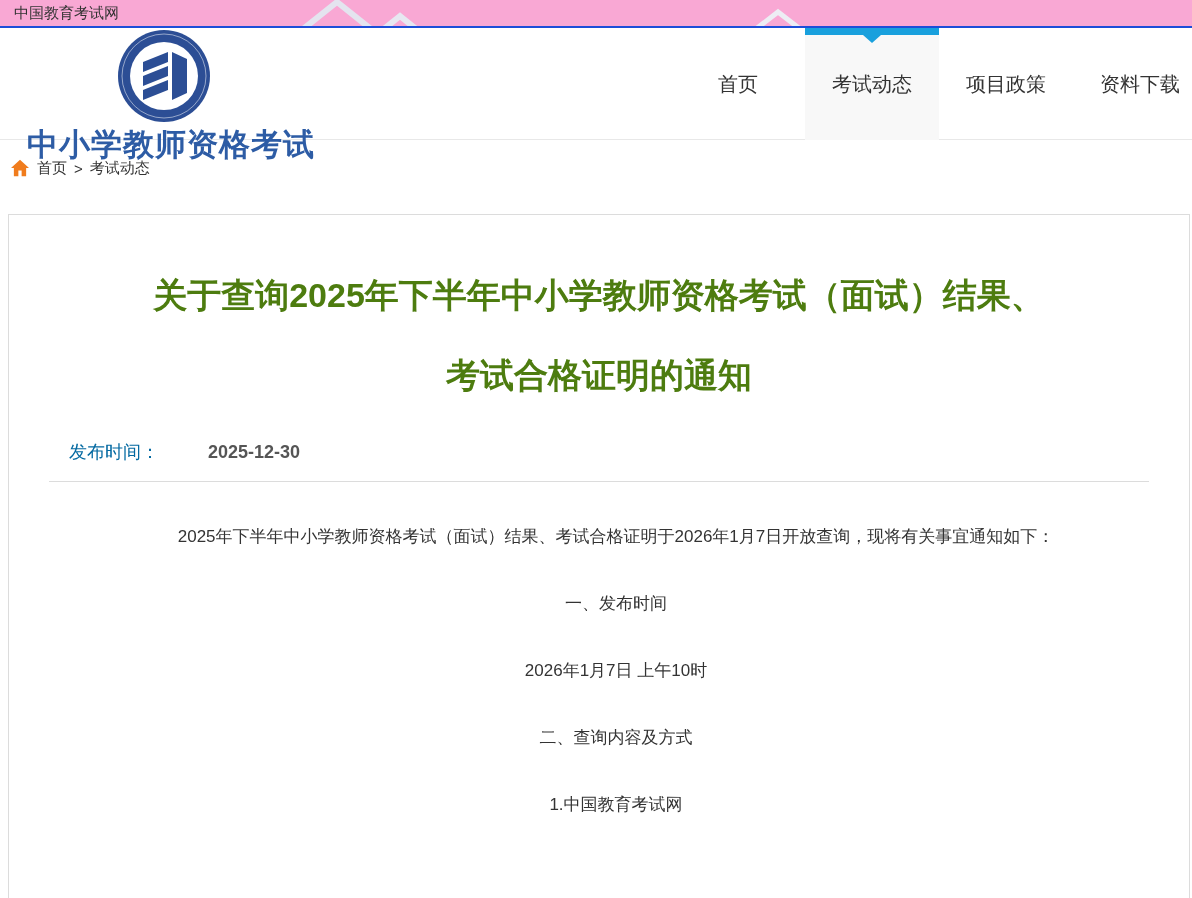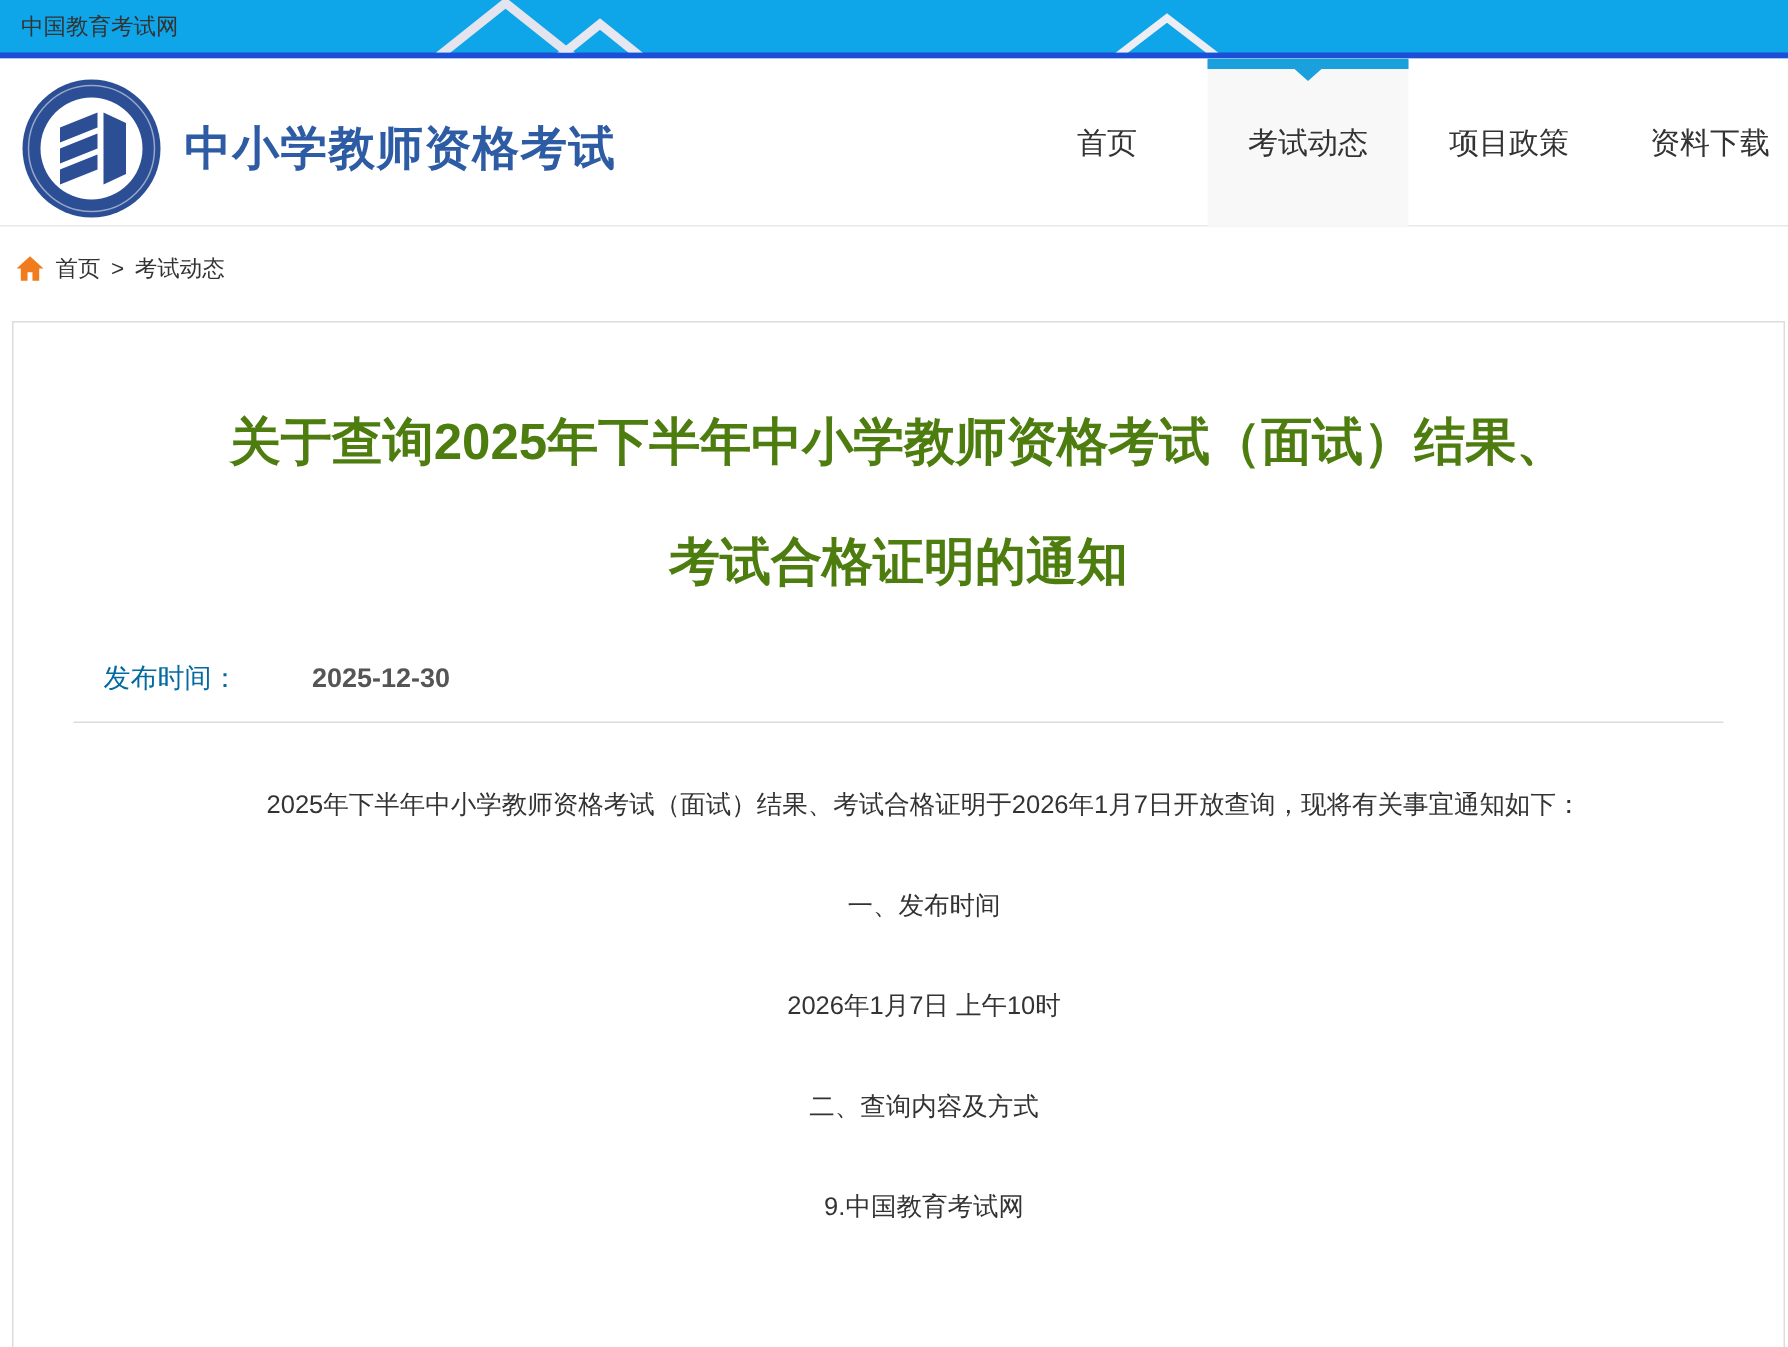--- a/index.html
+++ b/index.html
@@ -11,37 +11,37 @@
   *{box-sizing:border-box;}
   html,body{margin:0;padding:0;}
   body{
     width:1192px;height:898px;overflow:hidden;position:relative;
     background:#fff;color:#333;
     font-family:"Liberation Sans","DejaVu Sans",sans-serif;
   }
 
   
   .topbar{
-    height:39px;background:#0ea5e9;border-bottom:4px solid #1d4ed8;
+    height:28px;background:#f9a8d4;border-bottom:2px solid #1d4ed8;
     position:relative;overflow:hidden;
   }
   .topbar .mountains{position:absolute;left:0;top:0;}
   .site-name{
     position:absolute;left:14px;top:50%;transform:translateY(-50%);
     font-size:15px;color:#333;
   }
 
   
   .header{
     height:112px;background:#fff;border-bottom:1px solid #e8e8e8;
     position:relative;
   }
   .brand{
     position:absolute;left:13px;top:0;height:120px;
-    display:flex;align-items:center;cursor:pointer;
+    display:flex;align-items:center;cursor:pointer;flex-direction:column;
   }
   .logo-wrap{width:96px;height:96px;flex:0 0 auto;}
   .brand-title{
     font-size:31px;font-weight:bold;color:var(--brand-blue);
     margin-left:14px;letter-spacing:1px;white-space:nowrap;
   }
   .main-nav{
     position:absolute;left:671px;top:0;height:112px;display:flex;
   }
   .nav-item{
@@ -152,15 +152,15 @@
     <span class="pub-date">2025-12-30</span>
   </div>
 
   <hr class="divider">
 
   <div class="article-body">
     <p>2025年下半年中小学教师资格考试（面试）结果、考试合格证明于2026年1月7日开放查询，现将有关事宜通知如下：</p>
     <p>一、发布时间</p>
     <p>2026年1月7日 上午10时</p>
     <p>二、查询内容及方式</p>
-    <p>9.中国教育考试网</p>
+    <p>1.中国教育考试网</p>
   </div>
 </main>
 
 </body></html>

